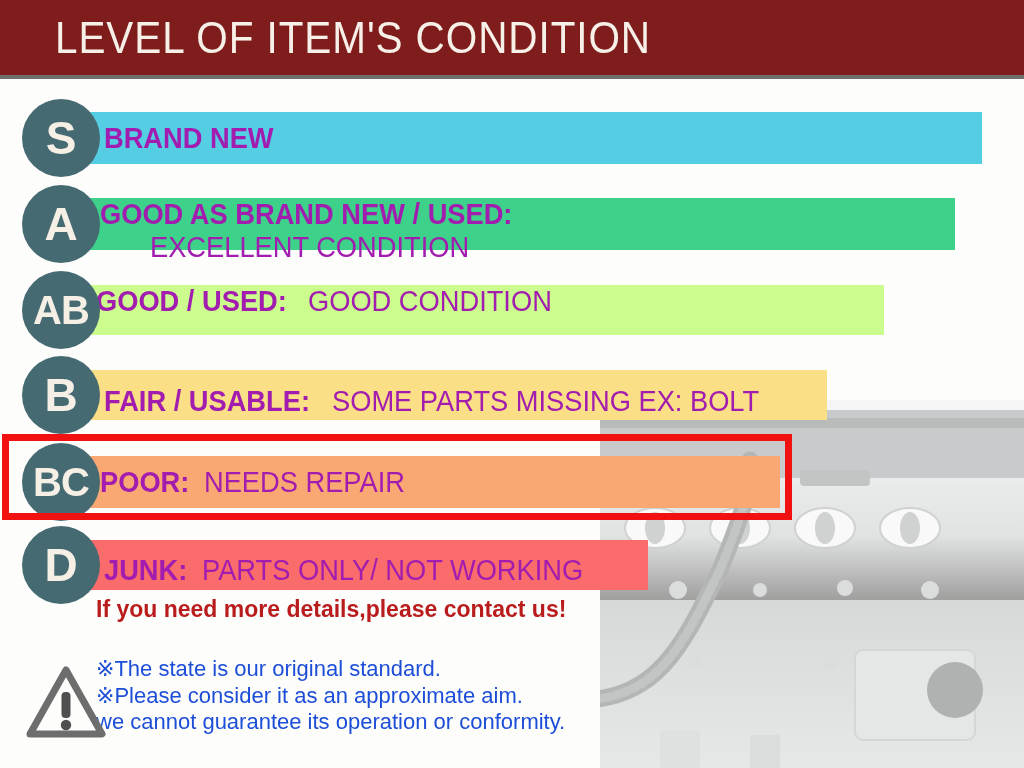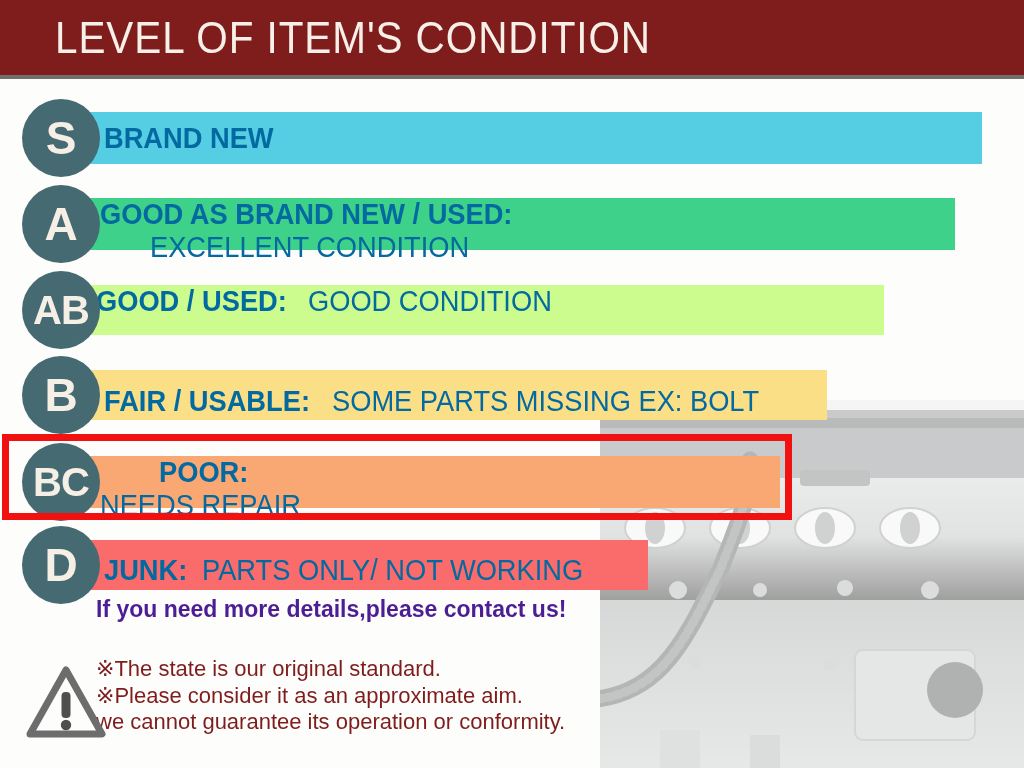--- a/index.html
+++ b/index.html
@@ -28,37 +28,37 @@
   .row{position:absolute;left:0;}
   .bar{position:absolute;height:52px;top:0;}
   .badge{
     position:absolute;left:22px;top:-13px;width:78px;height:78px;border-radius:50%;
     background:#456a72;display:flex;align-items:center;justify-content:center;
     color:#f6efe6;font-weight:700;font-size:46px;line-height:1;
   }
   .badge.wide{font-size:40px;letter-spacing:-1px;}
   .rowtext{
     position:absolute;top:0;height:52px;display:flex;align-items:center;
-    white-space:nowrap;color:#0369a1;font-size:29px;
+    white-space:nowrap;color:#a21caf;font-size:29px;
   }
   .rowtext .b{font-weight:700;transform:scaleX(.94);transform-origin:left center;display:inline-block;}
   .rowtext .n{font-weight:400;transform:scaleX(.94);transform-origin:left center;display:inline-block;}
   .rowtext .sp{display:inline-block;width:9px;}
 
   
   #highlight{
     position:absolute;left:2px;top:434px;width:790px;height:86px;
     border:7px solid #f11111;box-sizing:border-box;background:transparent;
   }
 
   
   #red-notes{position:absolute;left:96px;top:596px;width:910px;}
-  .red-line{color:#4c1d95;font-weight:700;font-size:23px;line-height:26px;white-space:nowrap;}
+  .red-line{color:#b91c1c;font-weight:700;font-size:23px;line-height:26px;white-space:nowrap;}
   #star-notes{position:absolute;left:96px;top:656px;width:910px;}
-  .star-line{color:#7f1d1d;font-size:22px;line-height:26.5px;white-space:nowrap;}
+  .star-line{color:#1d4ed8;font-size:22px;line-height:26.5px;white-space:nowrap;}
   #warn-icon{position:absolute;left:26px;top:662px;width:80px;height:80px;}
 </style>
 </head>
 <body>
 
 <div id="stage">
 
   <div id="photo">
     <svg width="424" height="368" viewBox="0 0 424 368" xmlns="http://www.w3.org/2000/svg">
       <defs>
@@ -153,21 +153,21 @@
       <span class="sp"></span>
       <span class="n">SOME PARTS MISSING EX: BOLT</span>
     </div>
     <div class="badge" style="top:-14px;">
       <span>B</span>
     </div>
   </div>
 
   <div class="row" style="top:456px;height:52px;">
     <div class="bar" style="left:88px;width:692px;background:#f9a873;"></div>
-    <div class="rowtext" style="left:100px;flex-direction:column;">
+    <div class="rowtext" style="left:100px;">
       <span class="b">POOR:</span>
       <span class="sp"></span>
       <span class="n">NEEDS REPAIR</span>
     </div>
     <div class="badge wide" style="top:-13px;text-align:center;">
       <span>BC</span>
     </div>
   </div>
 
   <div class="row" style="top:540px;height:50px;">

